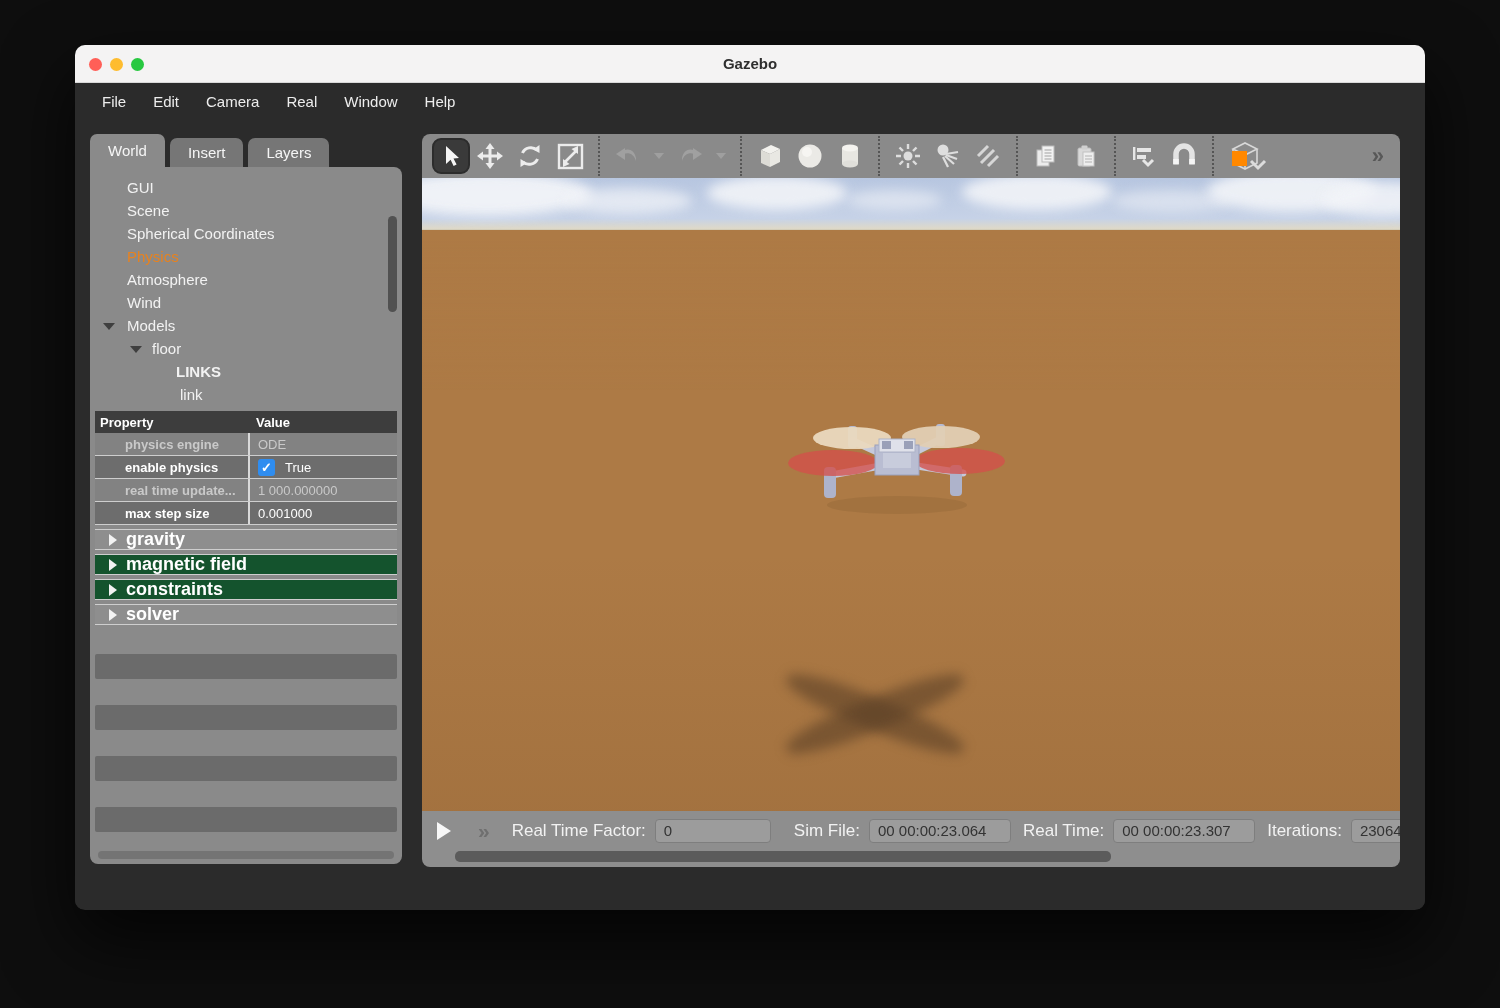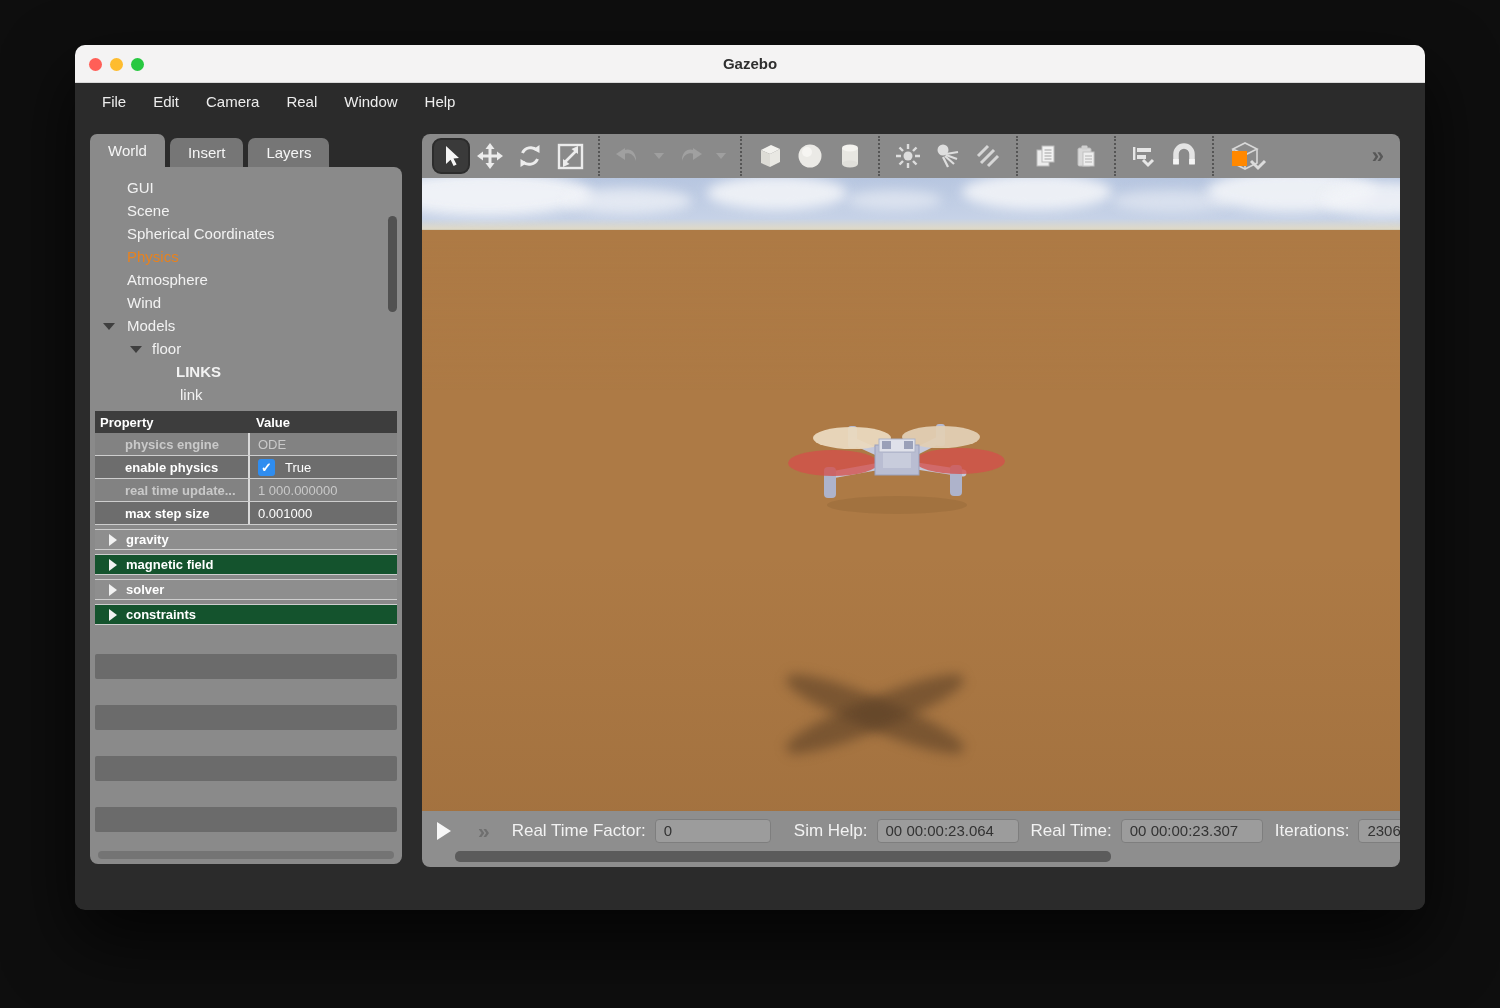--- a/index.html
+++ b/index.html
@@ -41,21 +41,21 @@
   .proptable { position:absolute; left:5px; right:5px; top:244px; }
   .phead { display:flex; height:22px; background:#3d3d3d; color:#fff; font-size:13px; font-weight:bold; align-items:center; }
   .phead .c1 { width:155px; padding-left:5px; } .phead .c2 { padding-left:6px; }
   .prow { display:flex; height:23px; align-items:center; font-size:13px; border-bottom:1px solid #cecece; }
   .prow .c1 { width:155px; padding-left:30px; font-weight:bold; border-right:2px solid #d9d9d9; height:100%; display:flex; align-items:center; }
   .prow .c2 { padding-left:8px; display:flex; align-items:center; gap:10px; }
   .prow.light { background:#828282; color:#c9c9c9; }
   .prow.dark  { background:#6d6d6d; color:#ffffff; }
   .checkbox { width:17px; height:17px; background:#2f8df0; border-radius:3px; color:#fff; font-size:13px; font-weight:bold; text-align:center; line-height:17px; }
   .checkbox::after { content:"✓"; }
-  .grouprow { position:relative; height:21px; margin-top:4px; border-top:1px solid #cecece; border-bottom:1px solid #cecece; display:flex; align-items:center; color:#fff; font-size:13px; font-weight:bold; }
+  .grouprow { position:relative; height:21px; margin-top:4px; border-top:1px solid #cecece; border-bottom:1px solid #cecece; display:flex; align-items:center; color:#fff; font-size:18px; font-weight:bold; }
   .grouprow.light { background:#8e8e8e; } .grouprow.dark { background:#14532d; }
   .tri-right { width:0; height:0; border-top:6px solid transparent; border-bottom:6px solid transparent; border-left:8px solid #f2f2f2; margin:0 9px 0 14px; }
 
   .emptybar { position:absolute; left:5px; right:5px; height:25px; background:#6b6b6b; border-radius:2px; }
   .hbarthin { position:absolute; left:8px; right:8px; top:684px; height:8px; background:#747474; border-radius:4px; }
 
   
   .rightpane { position:absolute; left:347px; top:15px; width:978px; }
   .toolbar { height:44px; background:#8a8a8a; border-radius:8px 8px 0 0; display:flex; align-items:center; padding:0 10px; }
   .tbtn { width:40px; height:38px; display:flex; align-items:center; justify-content:center; flex:none; }
@@ -188,27 +188,27 @@
             </div>
 
             <div class="grouprow light">
               <span class="tri-right"></span>
               <span>gravity</span>
             </div>
             <div class="grouprow dark">
               <span class="tri-right"></span>
               <span>magnetic field</span>
             </div>
+            <div class="grouprow dark">
+              <span class="tri-right"></span>
+              <span>constraints</span>
+            </div>
             <div class="grouprow light">
               <span class="tri-right"></span>
               <span>solver</span>
-            </div>
-            <div class="grouprow dark">
-              <span class="tri-right"></span>
-              <span>constraints</span>
             </div>
           </div>
 
           <div class="emptybar" style="top:487px"></div>
           <div class="emptybar" style="top:538px"></div>
           <div class="emptybar" style="top:589px"></div>
           <div class="emptybar" style="top:640px"></div>
           <div class="hbarthin"></div>
         </div>
       </div>
@@ -440,21 +440,21 @@
             <rect x="96" y="32" width="28" height="15" fill="#c8ccdc"></rect>
           </svg>
         </div>
 
         <div class="statusbar">
           <div class="statusrow">
             <div class="play"></div>
             <div class="step">»</div>
             <span class="slabel" style="margin-left:24px">Real Time Factor:</span>
             <span class="sfield" style="margin-left:9px; width:116px">0</span>
-            <span class="slabel" style="margin-left:23px">Sim Help:</span>
+            <span class="slabel" style="margin-left:23px">Sim File:</span>
             <span class="sfield" style="margin-left:9px; width:142px">00 00:00:23.064</span>
             <span class="slabel" style="margin-left:12px">Real Time:</span>
             <span class="sfield" style="margin-left:9px; width:142px">00 00:00:23.307</span>
             <span class="slabel" style="margin-left:12px">Iterations:</span>
             <span class="sfield" style="margin-left:9px; width:70px">23064</span>
           </div>
           <div class="hscroll"></div>
         </div>
       </div>
 

